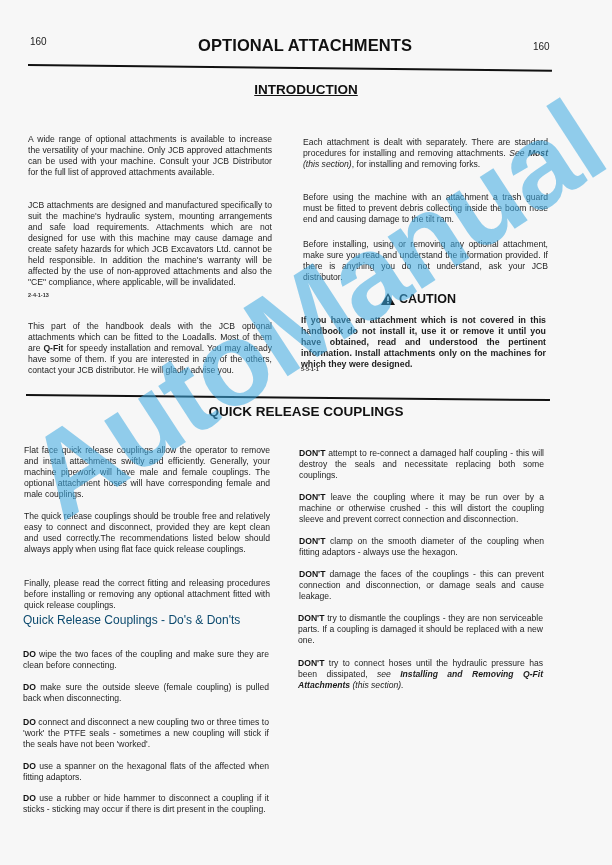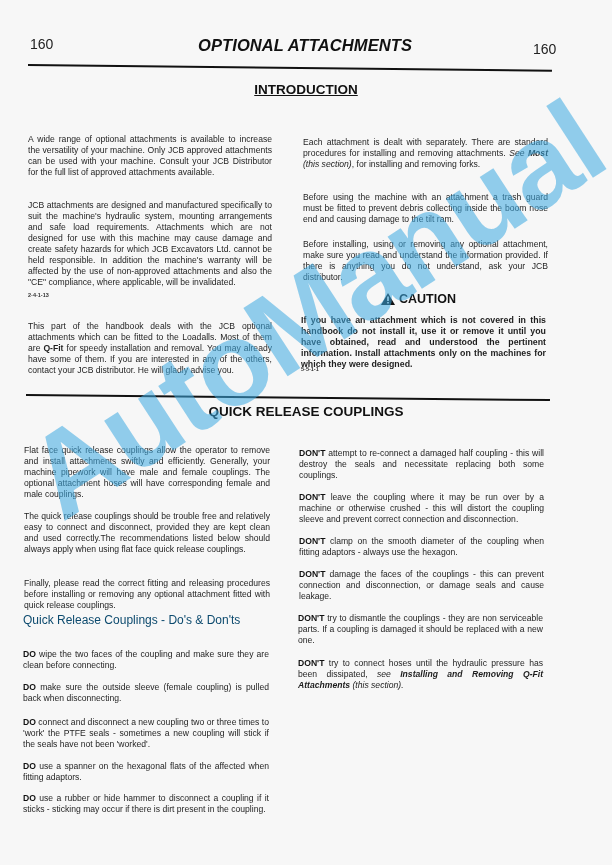--- a/index.html
+++ b/index.html
@@ -1,21 +1,21 @@
 <!DOCTYPE html>
 <html><head>
   <meta charset="utf-8">
   <style>
     html, body { margin: 0; padding: 0; }
     body {
       width: 612px; height: 865px; background: #f7f7f7; position: relative; overflow: hidden;
       font-family: "Liberation Sans", sans-serif; color: #1a1a1a;
     }
     .abs { position: absolute; }
-    .page-num { font-size: 14px; color: #222; }
+    .page-num { font-size: 10px; color: #222; }
     .page-title { font-size: 16.5px; font-weight: bold; letter-spacing: 0.1px; color: #111; }
     .rule { position: absolute; height: 2px; background: #111; transform-origin: left center; }
     .section-title { font-size: 13.5px; font-weight: bold; color: #111; text-align: center; }
     .para {
       position: absolute; font-size: 8.6px; line-height: 11px; text-align: justify; color: #1e1e1e; margin-top: 7px;
     }
     .para b { font-weight: bold; }
     .ref { position: absolute; font-size: 5.5px; font-weight: bold; color: #333; }
     .caution-head { font-size: 12.5px; font-weight: bold; color: #111; display: flex; align-items: center; gap: 4px; }
     .caution-body { font-weight: bold; font-size: 8.8px; line-height: 11px; }
@@ -24,21 +24,21 @@
     .watermark {
       position: absolute; left: 40px; top: 420px; font-size: 118px; font-weight: bold;
       color: rgba(60, 170, 225, 0.55); transform: rotate(-33deg); transform-origin: left center;
       white-space: nowrap; letter-spacing: -2px; pointer-events: none;
     }
   </style>
 </head>
 <body>
 
 <div class="abs page-num" style="left:30px;top:36px;">160</div>
-<div class="abs page-title" style="left:198px;top:36px;font-style:italic;">OPTIONAL ATTACHMENTS</div>
+<div class="abs page-title" style="left:198px;top:36px;">OPTIONAL ATTACHMENTS</div>
 <div class="abs page-num" style="left:533px;top:41px;">160</div>
 <div class="rule" style="left:28px;top:64px;width:524px;transform:rotate(0.62deg);"></div>
 
 <div class="abs section-title" style="left:0;width:612px;top:82px;text-decoration:underline;">INTRODUCTION</div>
 
 <div class="para" style="left:28px;top:127px;width:244px;">A wide range of optional attachments is available to increase the versatility of your machine. Only JCB approved attachments can be used with your machine. Consult your JCB Distributor for the full list of approved attachments available.</div>
 <div class="para" style="left:28px;top:193px;width:244px;">JCB attachments are designed and manufactured specifically to suit the machine's hydraulic system, mounting arrangements and safe load requirements. Attachments which are not designed for use with this machine may cause damage and create safety hazards for which JCB Excavators Ltd. cannot be held responsible. In addition the machine's warranty will be affected by the use of non-approved attachments and also the "CE" compliance, where applicable, will be invalidated.</div>
 <div class="ref" style="left:28px;top:292px;">2-4-1-13</div>
 <div class="para" style="left:28px;top:314px;width:244px;">
   <span>This part of the handbook deals with the JCB optional attachments which can be fitted to the Loadalls. Most of them are </span><b>Q-Fit</b><span> for speedy installation and removal. You may already have some of them. If you are interested in any of the others, contact your JCB distributor. He will gladly advise you.</span>

